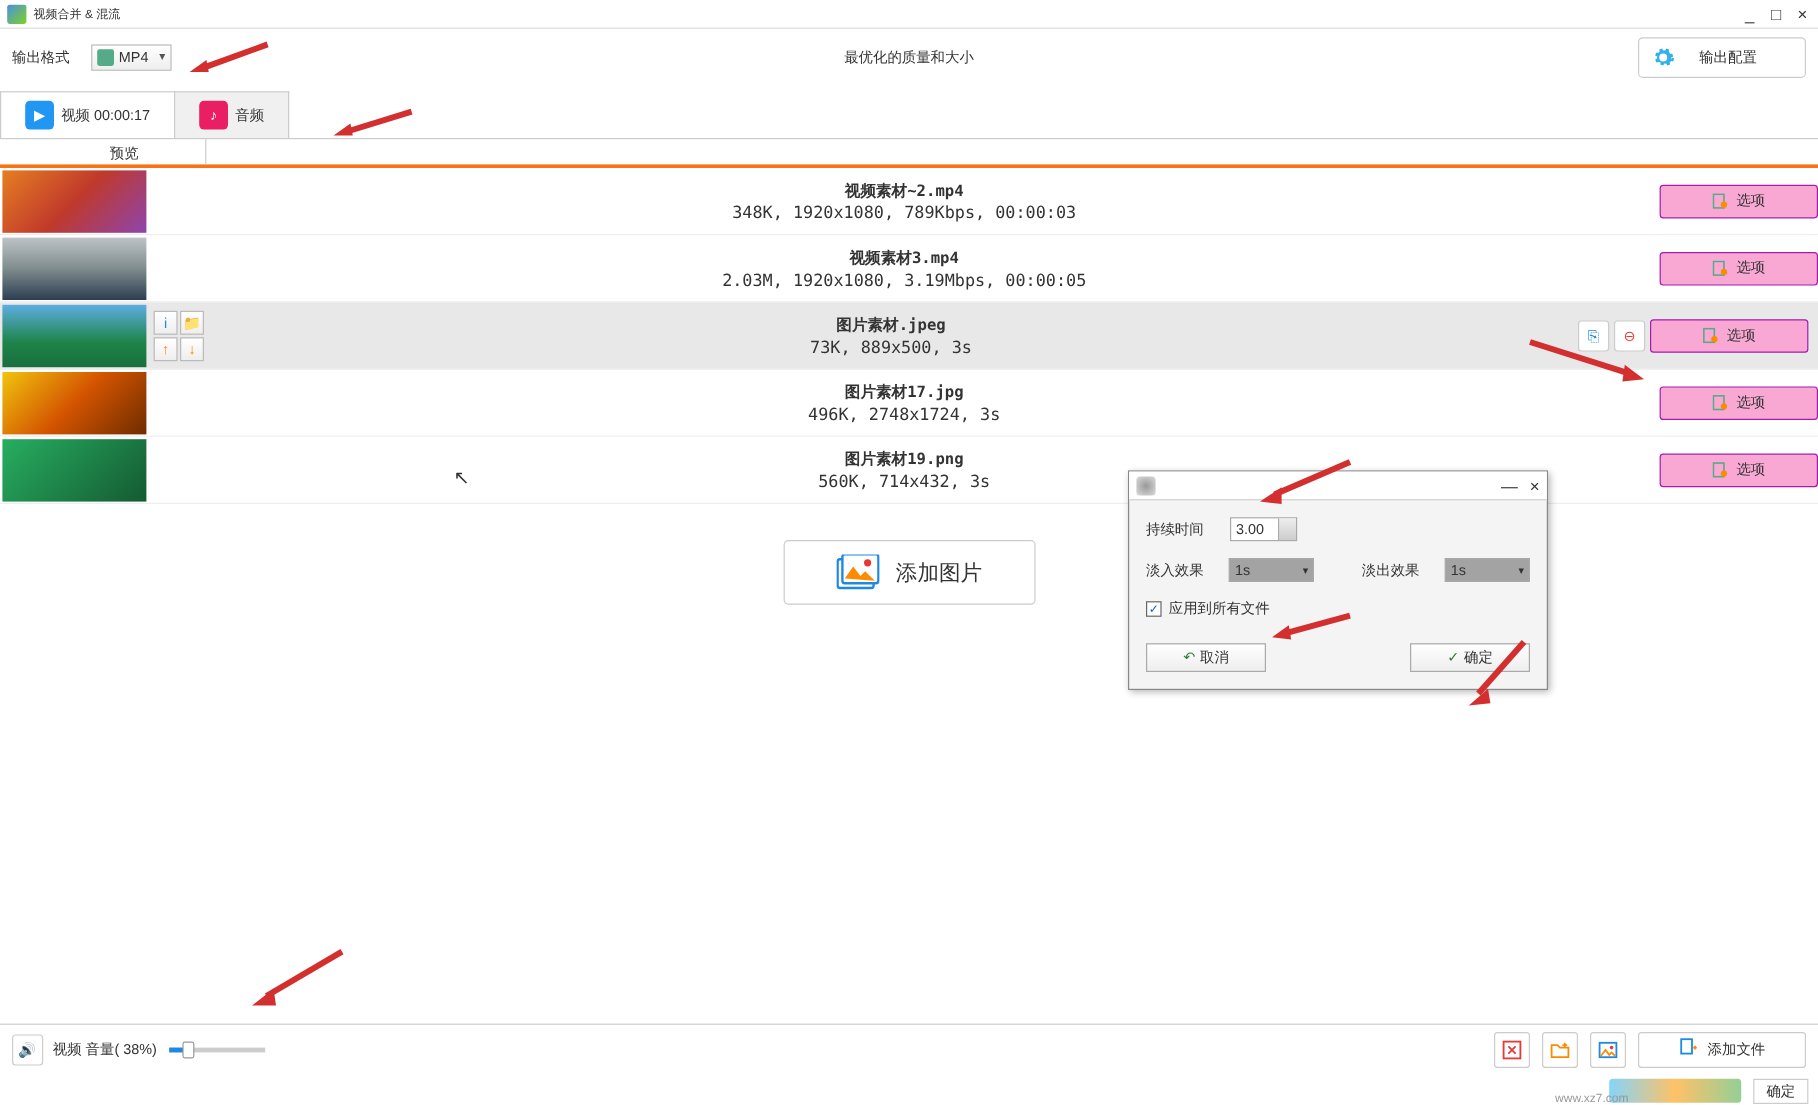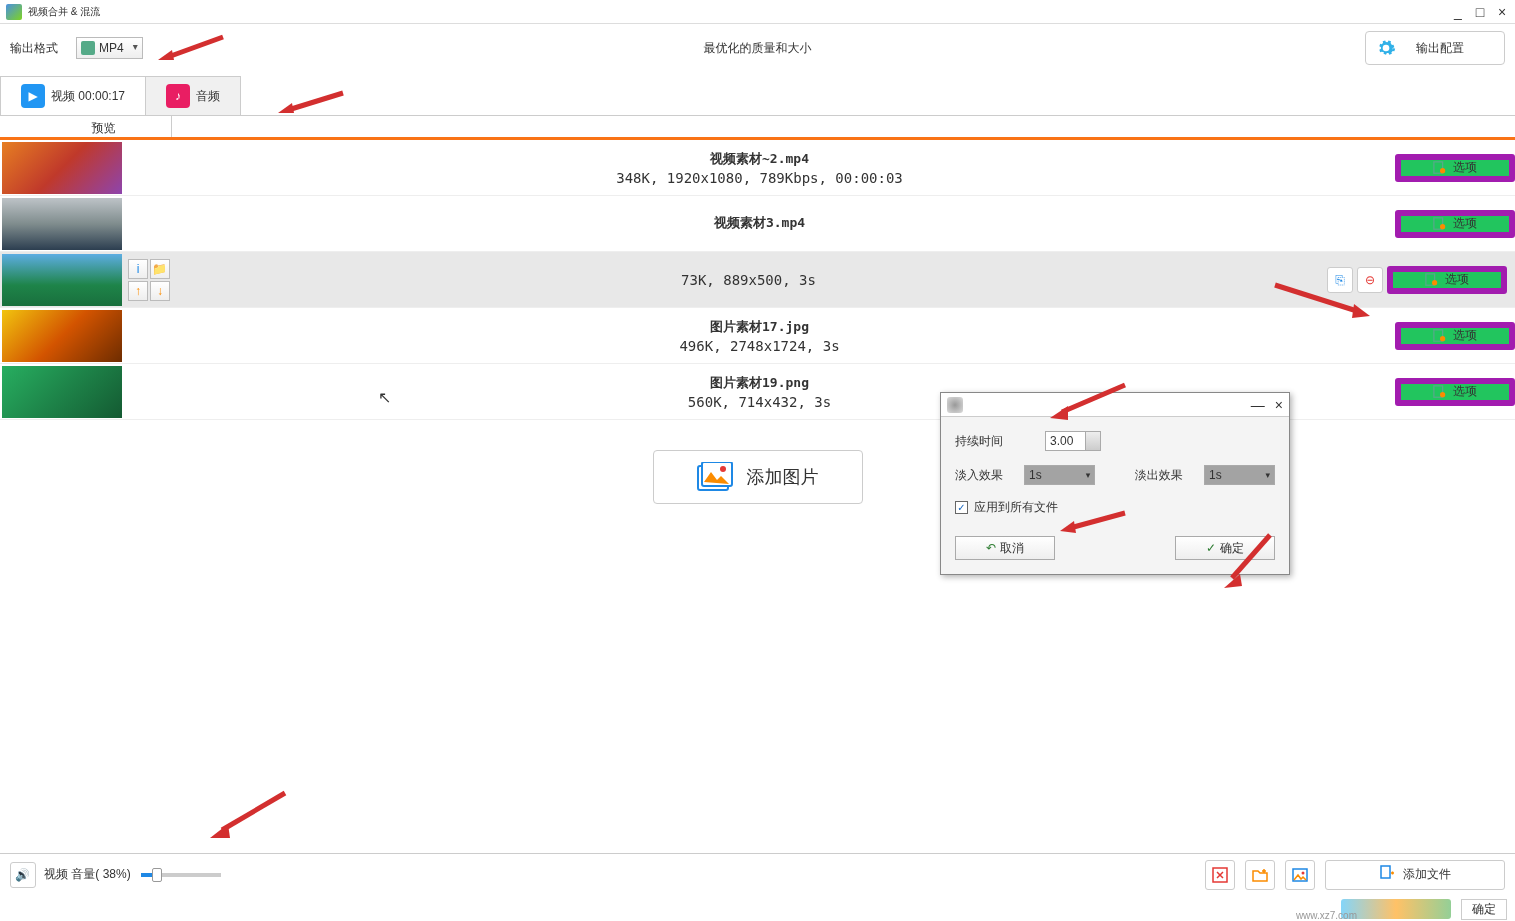--- a/index.html
+++ b/index.html
@@ -49,21 +49,21 @@
 .row-tools { display:flex; flex-direction:column; gap:2px; margin-left:4px; }
 .tool-btn { width:20px; height:20px; border:1px solid #bbb; background:linear-gradient(#fff,#eee); display:flex; align-items:center; justify-content:center; font-size:12px; }
 .tool-row { display:flex; gap:2px; }
 .file-info { flex:1; text-align:center; }
 .file-name { font-weight:bold; font-size:13px; margin-bottom:2px; font-family:monospace; }
 .file-meta { font-size:14px; color:#333; font-family:monospace; }
 .row-actions { display:flex; gap:4px; align-items:center; margin-right:8px; }
 .icon-btn { width:26px; height:26px; border:1px solid #ccc; border-radius:3px; display:flex; align-items:center; justify-content:center; background:#fff; }
 .icon-btn.copy { color:#1e88e5; }
 .icon-btn.remove { color:#e53935; }
-.options-btn { width:120px; height:28px; border:6px solid #a21caf; border-radius:3px; display:flex; align-items:center; justify-content:center; gap:6px; background:#22c55e; }
+.options-btn { width:132px; height:28px; border:1px solid #a21caf; border-radius:3px; display:flex; align-items:center; justify-content:center; gap:6px; background:#f9a8d4; }
 .opt-icon { width:14px; height:14px; }
 .opt-icon svg { width:100%; height:100%; }
 
 
 .add-image-btn { width:210px; height:54px; border:1px solid #ccc; border-radius:4px; display:flex; align-items:center; justify-content:center; gap:14px; margin:30px auto 0; font-size:18px; }
 .add-image-icon { width:36px; height:30px; }
 .add-image-icon svg { width:100%; height:100%; }
 
 
 .cursor { position:absolute; left:378px; top:248px; font-size:16px; pointer-events:none; }
@@ -73,36 +73,36 @@
 .speaker-icon { width:26px; height:26px; border:1px solid #ccc; border-radius:3px; color:#1e88e5; display:flex; align-items:center; justify-content:center; margin-right:8px; }
 .vol-label { margin-right:10px; }
 .slider { width:80px; height:4px; background:#ccc; position:relative; margin-right:auto; }
 .slider-track { position:absolute; left:0; top:0; height:100%; width:15%; background:#1e88e5; }
 .slider-thumb { position:absolute; left:14%; top:-5px; width:10px; height:14px; background:#fff; border:1px solid #999; border-radius:2px; }
 .bottom-btns { display:flex; gap:10px; align-items:center; }
 .sq-btn { width:30px; height:30px; border:1px solid #ccc; border-radius:3px; display:flex; align-items:center; justify-content:center; }
 .sq-btn.red { color:#e53935; }
 .sq-btn.orange { color:#fb8c00; }
 .sq-btn.blue { color:#1e88e5; }
-.add-file-btn { width:180px; height:30px; border:1px solid #ccc; border-radius:3px; display:flex; align-items:center; justify-content:center; gap:8px; }
+.add-file-btn { width:140px; height:30px; border:1px solid #ccc; border-radius:3px; display:flex; align-items:center; justify-content:center; gap:8px; }
 
 
 .watermark-row { position:absolute; bottom:0; right:8px; height:24px; display:flex; align-items:center; gap:10px; }
 .logo-img { width:110px; height:20px; background:linear-gradient(90deg,#4fc3f7,#ffa726,#66bb6a); border-radius:3px; opacity:.7; }
 .ok-mini { border:1px solid #ccc; padding:1px 10px; font-size:12px; }
 
 
 .dialog { position:absolute; left:940px; top:392px; width:350px; background:#f4f4f4; border:1px solid #888; box-shadow:2px 2px 6px rgba(0,0,0,.3); }
 .dialog-title { height:24px; display:flex; align-items:center; padding:0 6px; background:#fff; border-bottom:1px solid #ccc; }
 .dialog-app-icon { width:16px; height:16px; background:radial-gradient(#999,#ddd); border-radius:3px; }
 .dialog-controls { margin-left:auto; display:flex; gap:10px; font-size:14px; }
 .dialog-body { padding:14px; }
 .dlg-row { display:flex; align-items:center; gap:10px; margin-bottom:14px; }
 .dlg-label { width:60px; }
-.spinner { border:1px solid #aaa; padding:2px 4px; width:56px; height:20px; display:flex; align-items:center; position:relative; background:#fff;margin-left:20px; }
+.spinner { border:1px solid #aaa; padding:2px 4px; width:56px; height:20px; display:flex; align-items:center; position:relative; background:#fff; }
 .spinner::after { content:""; position:absolute; right:0; top:0; bottom:0; width:14px; background:linear-gradient(#eee,#ccc); border-left:1px solid #aaa; }
 .spinner-arrows { position:absolute; right:2px; top:1px; font-size:7px; line-height:8px; display:flex; flex-direction:column; }
 .combo { border:1px solid #aaa; width:72px; height:20px; padding:0 4px; display:flex; align-items:center; background:#a3a3a3; position:relative; }
 .combo::after { content:"▾"; position:absolute; right:4px; font-size:9px; }
 .checkbox-row { display:flex; align-items:center; gap:6px; margin-bottom:20px; }
 .checkbox { width:13px; height:13px; border:1px solid #666; background:#fff; display:flex; align-items:center; justify-content:center; font-size:10px; color:#1565c0; }
 .dlg-btns { display:flex; justify-content:space-between; }
 .dlg-btn { width:100px; height:24px; border:1px solid #aaa; background:linear-gradient(#fff,#eee); display:flex; align-items:center; justify-content:center; gap:4px; }
 .undo-icon { color:#2e7d32; }
 .check-icon { color:#2e7d32; }
@@ -176,20 +176,21 @@
             <circle cx="11" cy="11" r="3" fill="#fb8c00"></circle>
           </svg></span>
       <span>选项</span>
     </div>
   </div>
 
   <div class="file-row">
     <div class="thumb thumb2"></div>
     <div class="file-info">
       <div class="file-name">视频素材3.mp4</div>
+      <div class="file-meta">2.03M, 1920x1080, 3.19Mbps, 00:00:05</div>
     </div>
     <div class="options-btn">
       <span class="opt-icon"><svg viewBox="0 0 16 16">
             <rect x="1" y="1" width="10" height="13" fill="none" stroke="#5a8" stroke-width="1.5"></rect>
             <circle cx="11" cy="11" r="3" fill="#fb8c00"></circle>
           </svg></span>
       <span>选项</span>
     </div>
   </div>
 
@@ -199,20 +200,21 @@
       <div class="tool-row">
         <div class="tool-btn" style="color:#1e88e5;">i</div>
         <div class="tool-btn" style="color:#fb8c00;">📁</div>
       </div>
       <div class="tool-row">
         <div class="tool-btn" style="color:#fb8c00;">↑</div>
         <div class="tool-btn" style="color:#fb8c00;">↓</div>
       </div>
     </div>
     <div class="file-info">
+      <div class="file-name">图片素材.jpeg</div>
       <div class="file-meta">73K, 889x500, 3s</div>
     </div>
     <div class="row-actions">
       <div class="icon-btn copy">⎘</div>
       <div class="icon-btn remove">⊖</div>
       <div class="options-btn">
         <span class="opt-icon"><svg viewBox="0 0 16 16">
               <rect x="1" y="1" width="10" height="13" fill="none" stroke="#5a8" stroke-width="1.5"></rect>
               <circle cx="11" cy="11" r="3" fill="#fb8c00"></circle>
             </svg></span>

